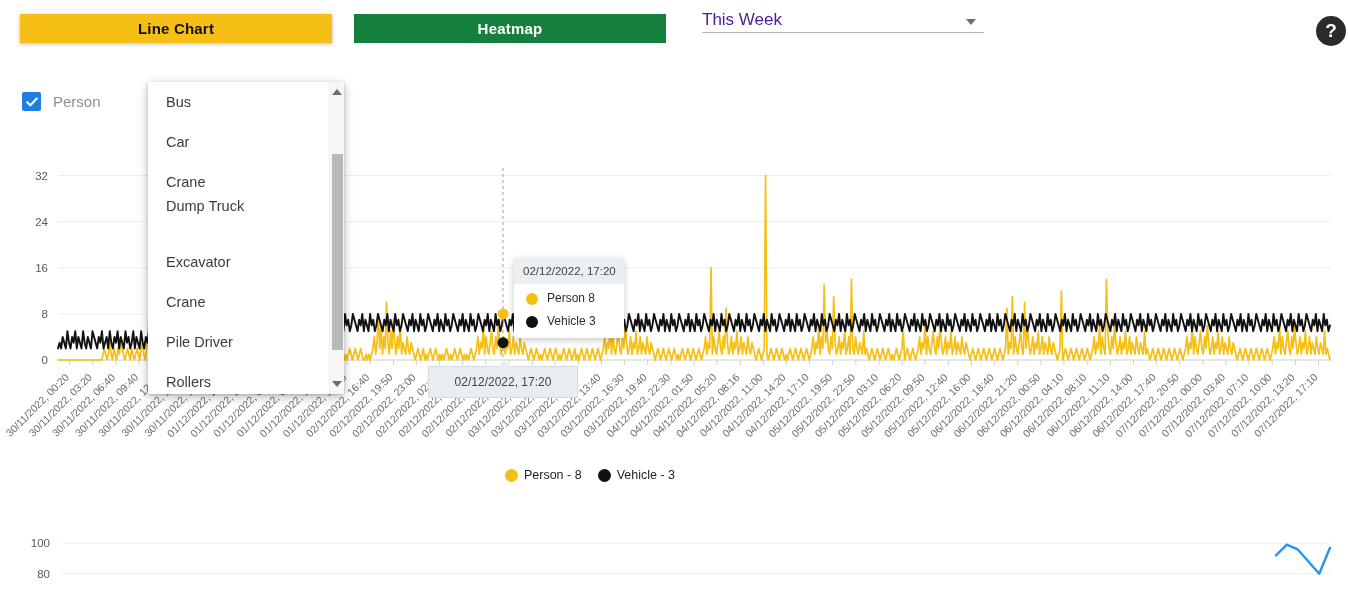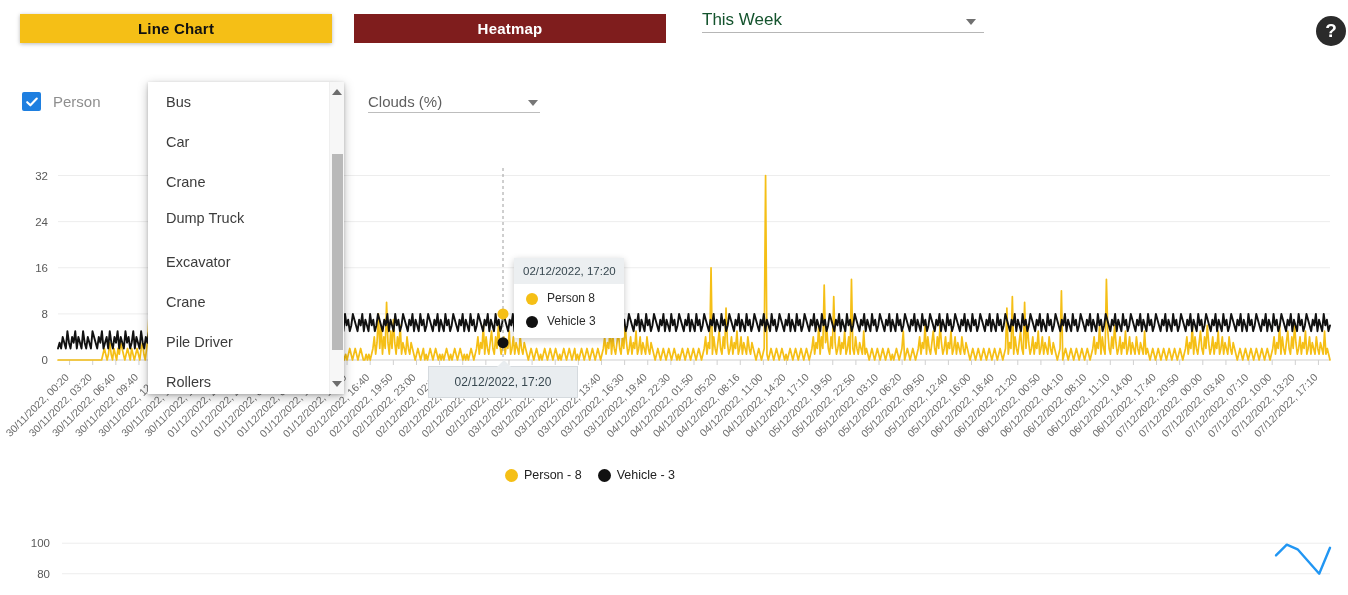--- a/index.html
+++ b/index.html
@@ -20,32 +20,32 @@
     cursor: pointer; border: 0;
   }
   #tab-line {
     left: 20px; width: 312px;
     background: #f5bf16; color: #111;
     box-shadow: 0 1px 4px rgba(0,0,0,.28);
     text-align: right;
   }
   #tab-heat {
     left: 354px; width: 312px;
-    background: #7f1d1d; color: #fff;
+    background: #15803d; color: #fff;
   }
 
   
   #date-field { position: absolute; left: 702px; top: 2px; width: 282px; }
   #date-label { font-size: 11.5px; color: #8a8a8a; letter-spacing: .2px; }
   #date-row {
     margin-top: 5px; height: 26px;
     display: flex; align-items: flex-end; justify-content: space-between;
     border-bottom: 1px solid #b6b6b6;
   }
-  #date-value { font-size: 17px; color: #14532d; padding-bottom: 2px; }
+  #date-value { font-size: 17px; color: #4c1d95; padding-bottom: 2px; }
   .caret {
     width: 0; height: 0; margin-bottom: 7px; margin-right: 8px;
     border-left: 5.5px solid transparent;
     border-right: 5.5px solid transparent;
     border-top: 6px solid #707070;
   }
 
   
   #help-btn {
     position: absolute; left: 1316px; top: 16px;
@@ -186,26 +186,20 @@
 
   <div id="person-group">
     <span id="person-box">
       <svg width="14" height="14" viewBox="0 0 14 14">
         <path d="M2.2 7.2 L5.4 10.3 L11.8 3.6" fill="none" stroke="#ffffff" stroke-width="2.1" stroke-linecap="round" stroke-linejoin="round"></path>
       </svg>
     </span>
     <span id="person-label">Person</span>
   </div>
 
-  <div id="clouds-field">
-    <div id="clouds-row">
-      <span id="clouds-value">Clouds (%)</span>
-      <span class="caret"></span>
-    </div>
-  </div>
 
   <div id="main-chart">
     <svg id="main-svg" width="1348" height="225">
         <line x1="58" y1="210" x2="1330" y2="210" class="gridline"></line>
         <text x="48" y="214" class="ytick">0</text>
         <line x1="58" y1="163.88235294117646" x2="1330" y2="163.88235294117646" class="gridline"></line>
         <text x="48" y="167.88235294117646" class="ytick">8</text>
         <line x1="58" y1="117.76470588235294" x2="1330" y2="117.76470588235294" class="gridline"></line>
         <text x="48" y="121.76470588235294" class="ytick">16</text>
         <line x1="58" y1="71.64705882352939" x2="1330" y2="71.64705882352939" class="gridline"></line>
@@ -361,21 +355,21 @@
     <div id="veh-list">
         <div class="veh-item" style="top: 0px;">
           <span>Bus</span>
         </div>
         <div class="veh-item" style="top: 40px;">
           <span>Car</span>
         </div>
         <div class="veh-item" style="top: 80px;">
           <span>Crane</span>
         </div>
-        <div class="veh-item" style="top: 116px;">
+        <div class="veh-item" style="top: 104px;">
           <span>Dump Truck</span>
         </div>
         <div class="veh-item" style="top: 160px;">
           <span>Excavator</span>
         </div>
         <div class="veh-item" style="top: 200px;">
           <span>Crane</span>
         </div>
         <div class="veh-item" style="top: 240px;">
           <span>Pile Driver</span>

